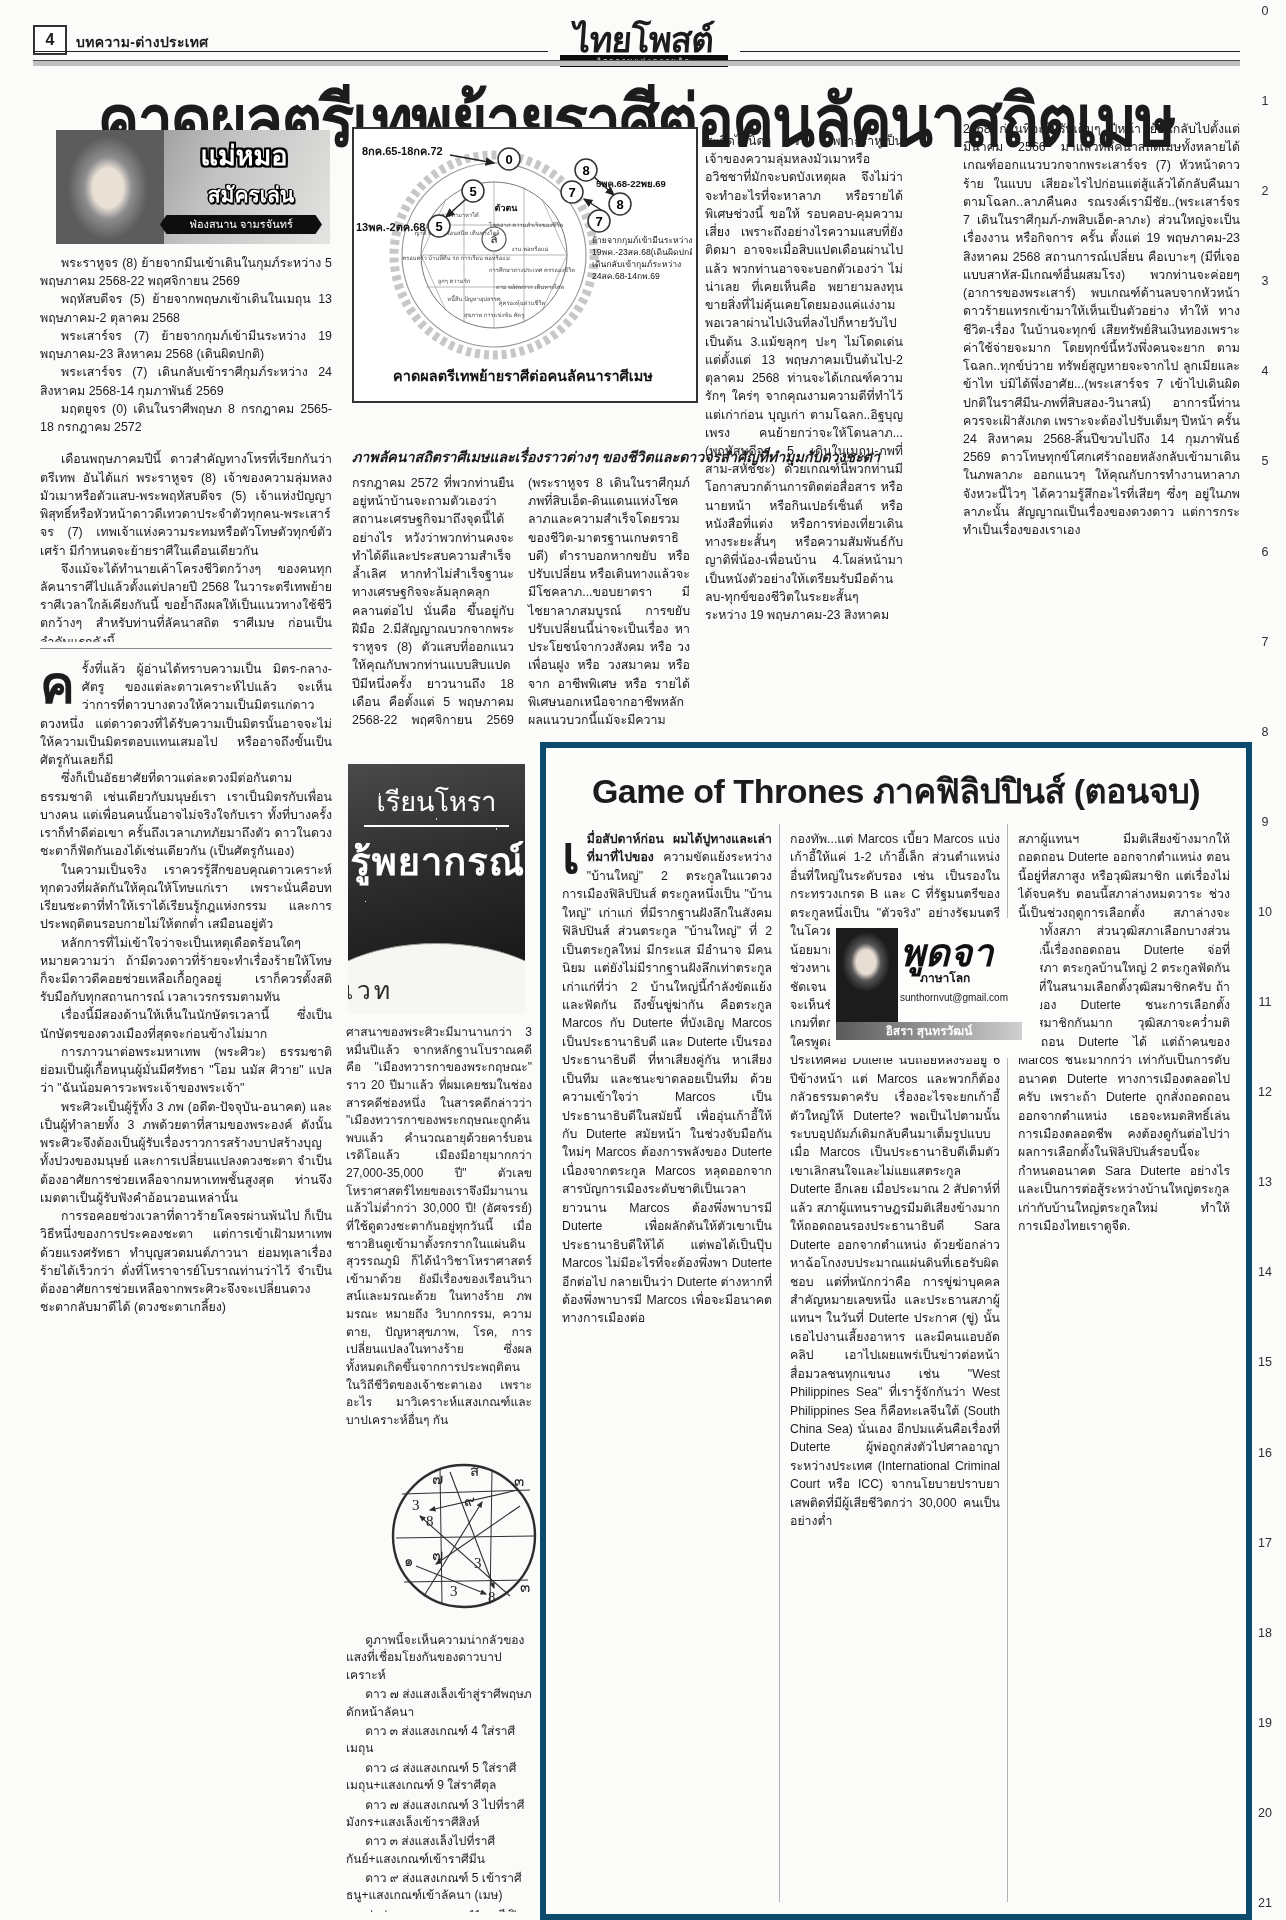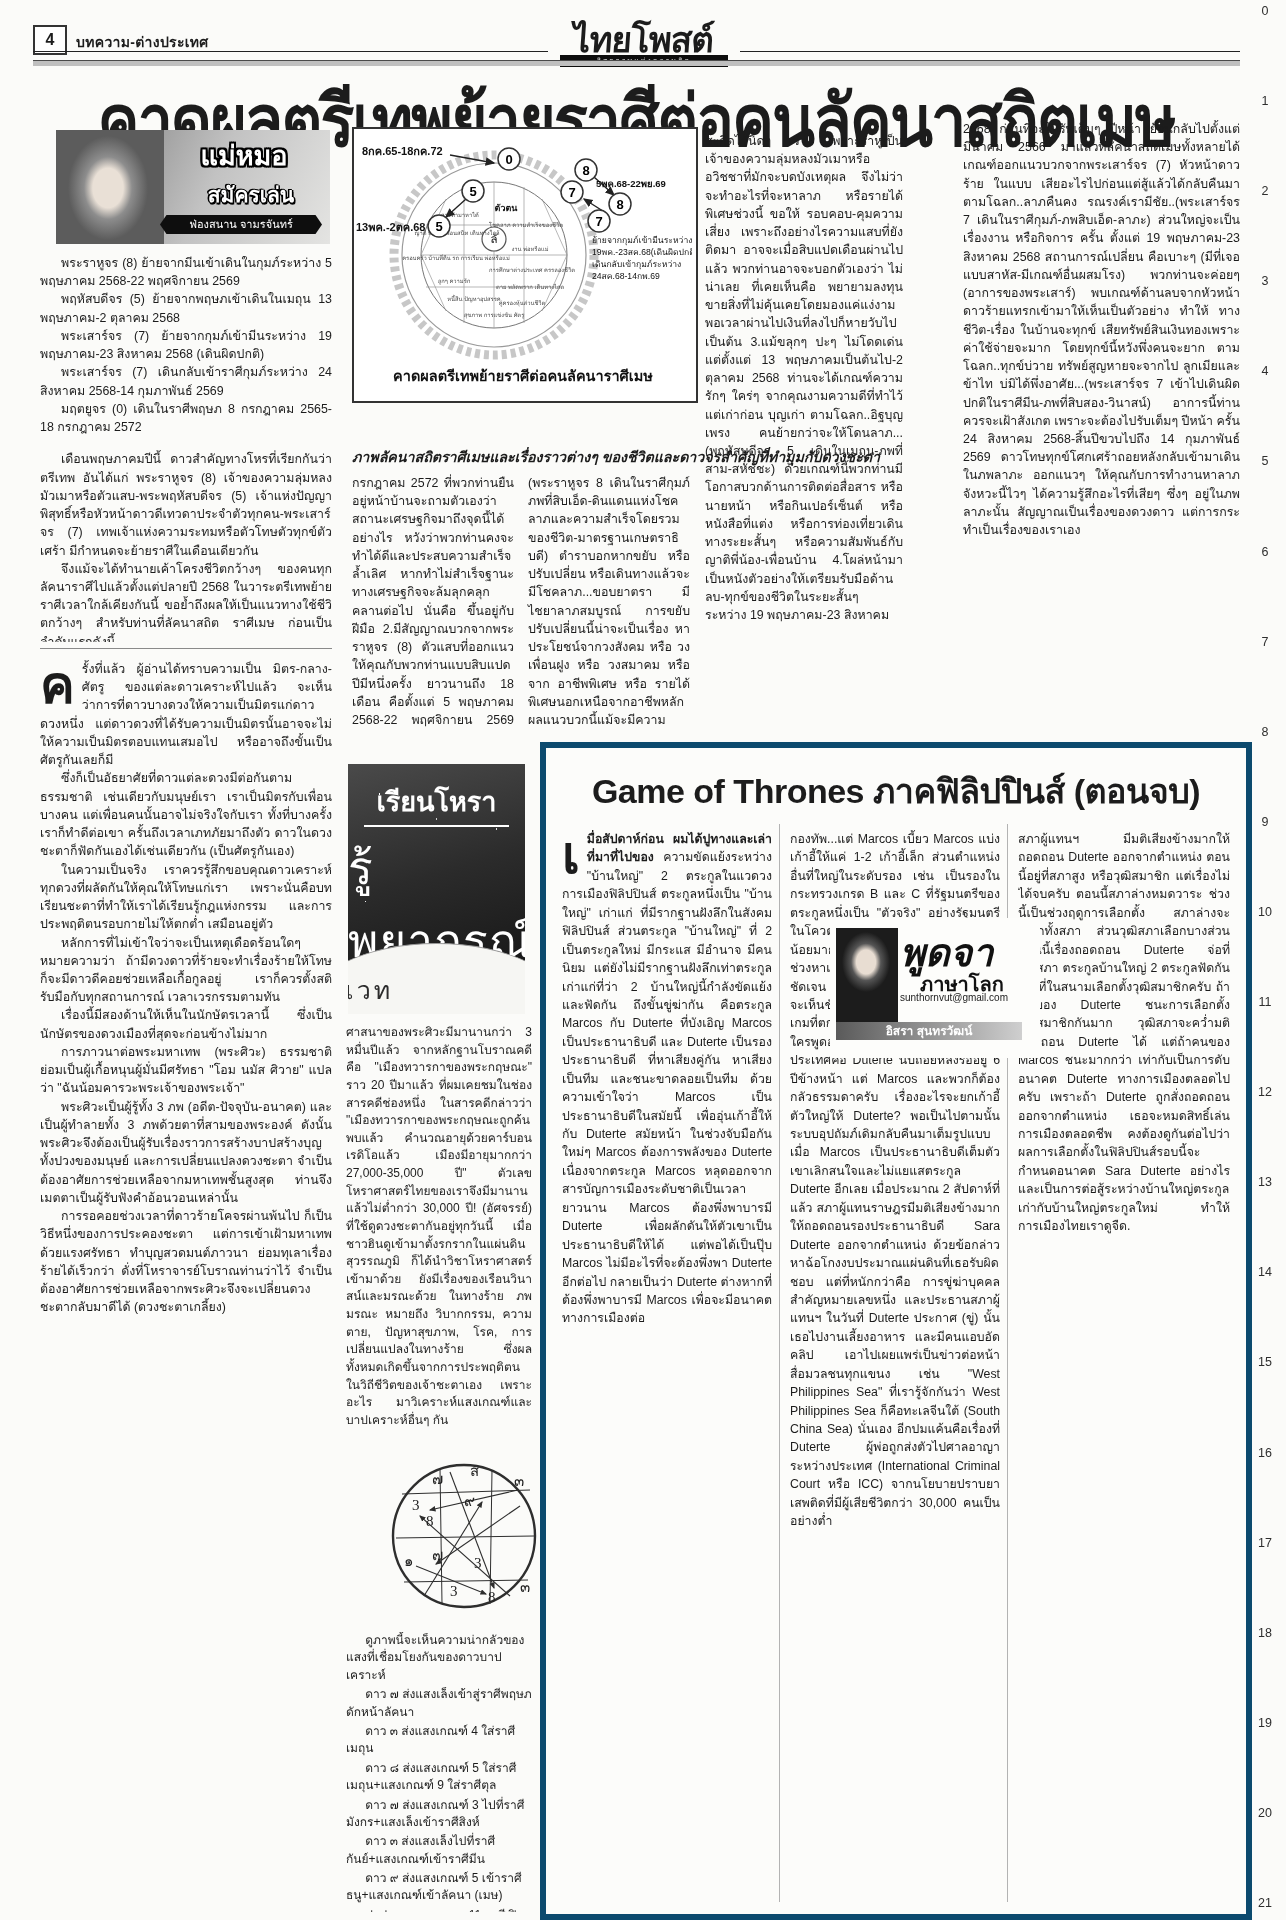--- a/index.html
+++ b/index.html
@@ -52,23 +52,23 @@
   .promo{left:348px;top:764px;width:177px;height:250px;overflow:hidden;position:absolute;
          background-image:
            radial-gradient(1.5px 1.5px at 18% 12%,#fff 50%,transparent 51%),
            radial-gradient(1px 1px at 66% 8%,#fff 50%,transparent 51%),
            radial-gradient(1.5px 1.5px at 84% 26%,#ddd 50%,transparent 51%),
            radial-gradient(1px 1px at 30% 34%,#fff 50%,transparent 51%),
            radial-gradient(1.5px 1.5px at 10% 55%,#eee 50%,transparent 51%),
            radial-gradient(1px 1px at 88% 48%,#fff 50%,transparent 51%),
            radial-gradient(1px 1px at 50% 22%,#ccc 50%,transparent 51%),
            linear-gradient(165deg,#4a4a4a 0%,#2b2b2b 45%,#101010 100%);}
-  .promo-l1{margin-top:16px;text-align:center;font-size:27px;color:#fff;font-weight:bold;
+  .promo-l1{margin-top:16px;text-align:center;font-size:27px;color:#fff;font-weight:normal;
             border-bottom:2px solid #fff;display:block;width:82%;margin-left:auto;margin-right:auto;padding-bottom:2px;}
-  .promo-l2{text-align:left;font-size:46px;color:#fff;font-weight:400;margin-top:4px;letter-spacing:1px;}
+  .promo-l2{text-align:right;font-size:38px;color:#fff;font-weight:700;margin-top:4px;letter-spacing:1px;}
   .promo-arc{position:absolute;bottom:-62px;left:-24%;width:148%;height:132px;background:#f6f6f3;
              border-radius:50% 50% 0 0;border-top:1px solid #999;}
   .promo-l3{text-align:left;font-size:25px;color:#2c2c2c;padding-top:26px;letter-spacing:3px;}
   .shiva{left:346px;top:1024px;width:186px;height:418px;font-size:12px;}
   .doodle{left:390px;top:1446px;width:152px;height:180px;}
   .preds{left:346px;top:1632px;width:188px;height:280px;font-size:12px;line-height:1.45;overflow:hidden;}
   .preds div{margin:0 0 2px 0;}
   .preds .ind{text-indent:1.6em;}
   
   .got{left:540px;top:742px;width:700px;height:1166px;border:6px solid #0c4a6e;background:#fcfcfa;}
@@ -78,21 +78,21 @@
   .gc1{left:16px;width:210px;} .gc2{left:244px;width:210px;} .gc3{left:472px;width:212px;}
   .grule{position:absolute;top:76px;width:1px;height:1078px;background:#b3b3b3;}
   .gr1{left:233px;} .gr2{left:461px;}
   
   .author{position:absolute;left:288px;top:174px;width:202px;height:132px;background:#fdfdfb;
           box-shadow:0 0 0 4px #fdfdfb;}
   .author .aphoto{position:absolute;left:2px;top:6px;width:62px;height:104px;
           background:radial-gradient(24px 30px at 30px 34px,#e8ddd2 0 40%,#555 62%,#1c1c1c 100%);}
   .apj{position:absolute;left:66px;top:0px;font-size:38px;font-weight:bold;font-style:italic;
        font-family:"Liberation Serif",serif;color:#111;}
-  .apl{position:absolute;left:86px;top:46px;font-size:20px;font-weight:bold;color:#111;}
+  .apl{position:absolute;left:86px;top:46px;font-size:12px;font-weight:bold;color:#111;}
   .ape{position:absolute;left:66px;top:70px;font-size:10px;color:#222;}
   .apb{position:absolute;left:2px;bottom:14px;width:186px;height:18px;color:#fff;font-size:12px;
        font-weight:bold;text-align:center;line-height:18px;
        background:linear-gradient(90deg,#5a5a5a,#9a9a9a 55%,#cfcfcf);}
   .gotlead{font-weight:bold;}
 </style>
 </head>
 <body>
 
 <div id="page">

